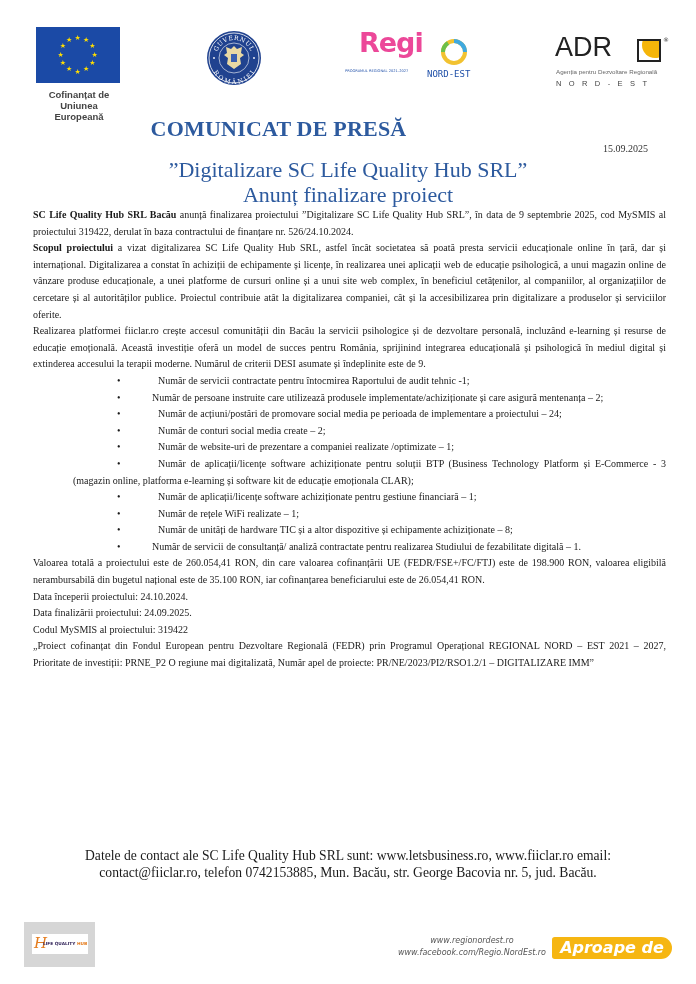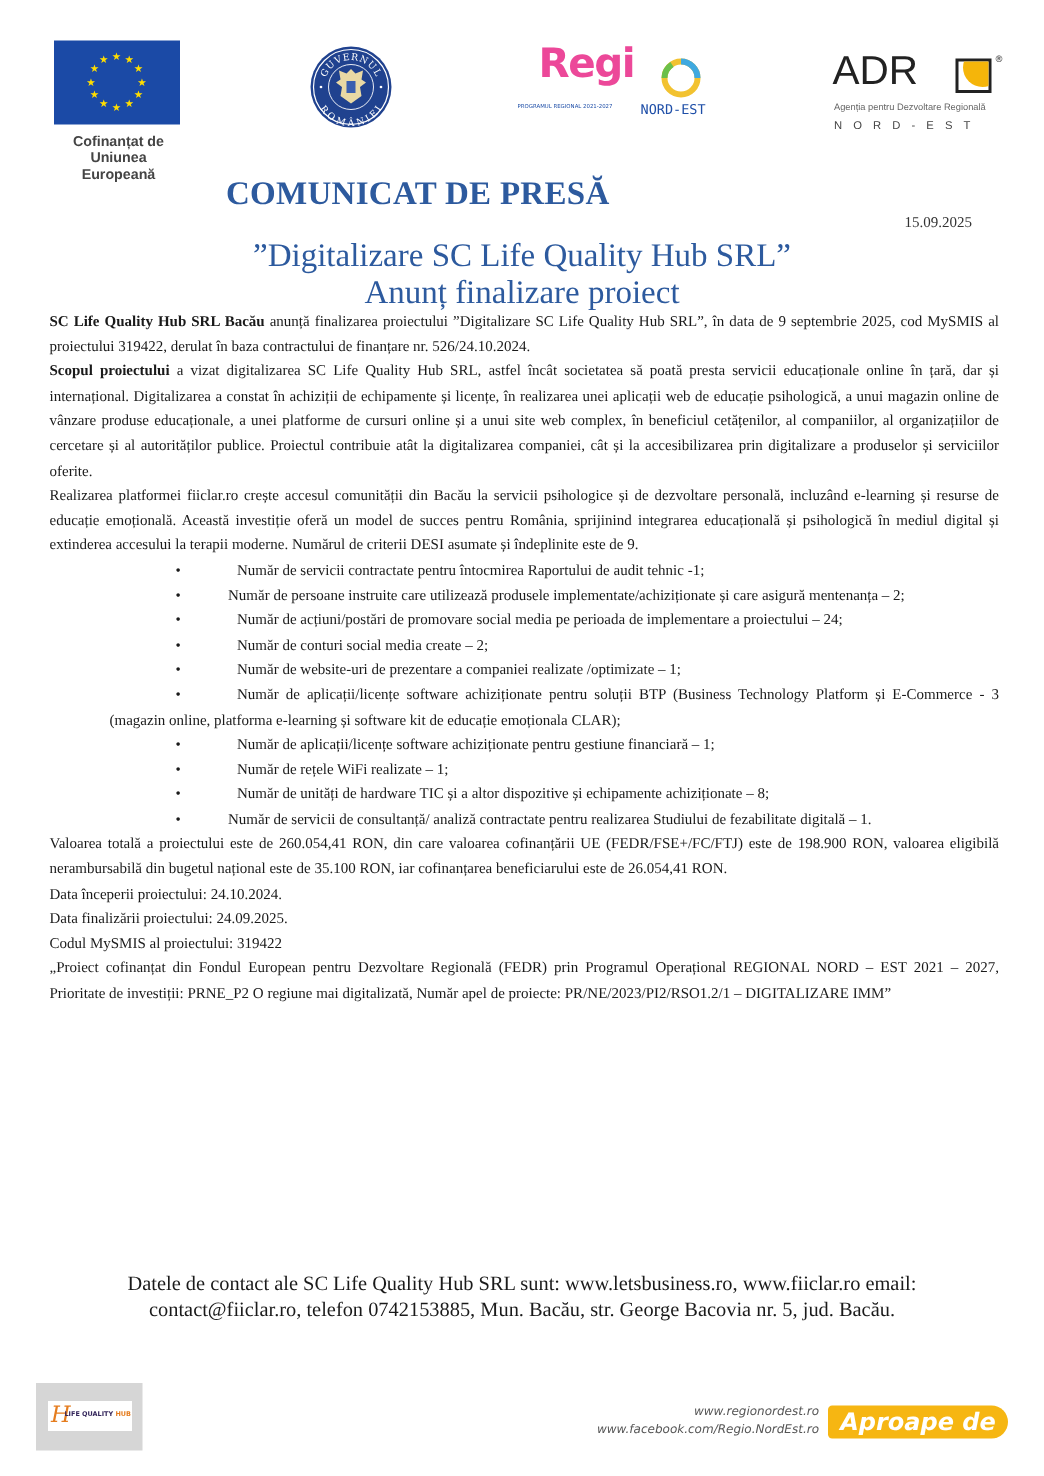--- a/index.html
+++ b/index.html
@@ -62,21 +62,21 @@
     
     .lqh-box { position: absolute; left: 24px; top: 922px; width: 71px; height: 45px; background: #d6d6d6; }
     .lqh-inner { position: absolute; left: 8px; top: 12px; width: 56px; height: 20px; background: #fff; }
     .lqh-h { position: absolute; left: 2px; top: 0px; font-family: "DejaVu Serif", serif; font-style: italic;
              font-size: 15px; color: #e57d1f; line-height: 18px; }
     .lqh-text { position: absolute; left: 11px; top: 7px; font-family: "DejaVu Sans", sans-serif;
                 font-weight: bold; font-size: 4.3px; white-space: nowrap; }
     .lqh-text .a { color: #35275c; }
     .lqh-text .b { color: #e57d1f; }
 
-    .foot-links { position: absolute; right: 150px; top: 935px; text-align: right;
+    .foot-links { position: absolute; right: 150px; top: 935px; text-align: center;
                   font-family: "DejaVu Sans", sans-serif; font-style: italic; font-size: 8px;
                   line-height: 12px; color: #555; }
     .aproape { position: absolute; left: 552px; top: 937px; width: 120px; height: 22px;
                background: #f6b612; border-radius: 3px 12px 12px 3px; color: #fff;
                font-family: "DejaVu Sans", sans-serif; font-style: italic; font-weight: bold;
                font-size: 16px; line-height: 22px; text-align: center; }
   </style>
 </head>
 <body>
 

